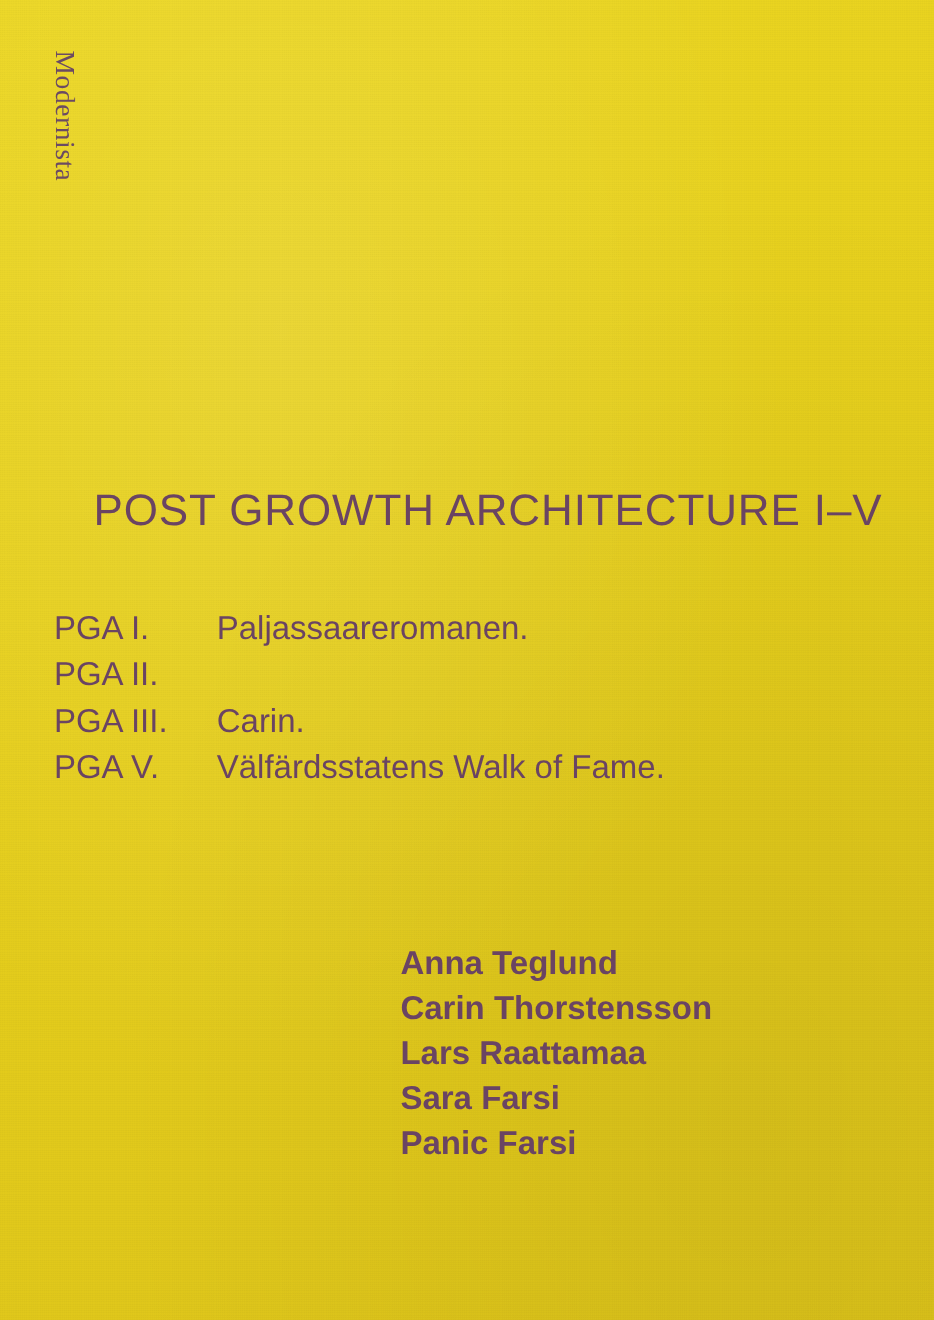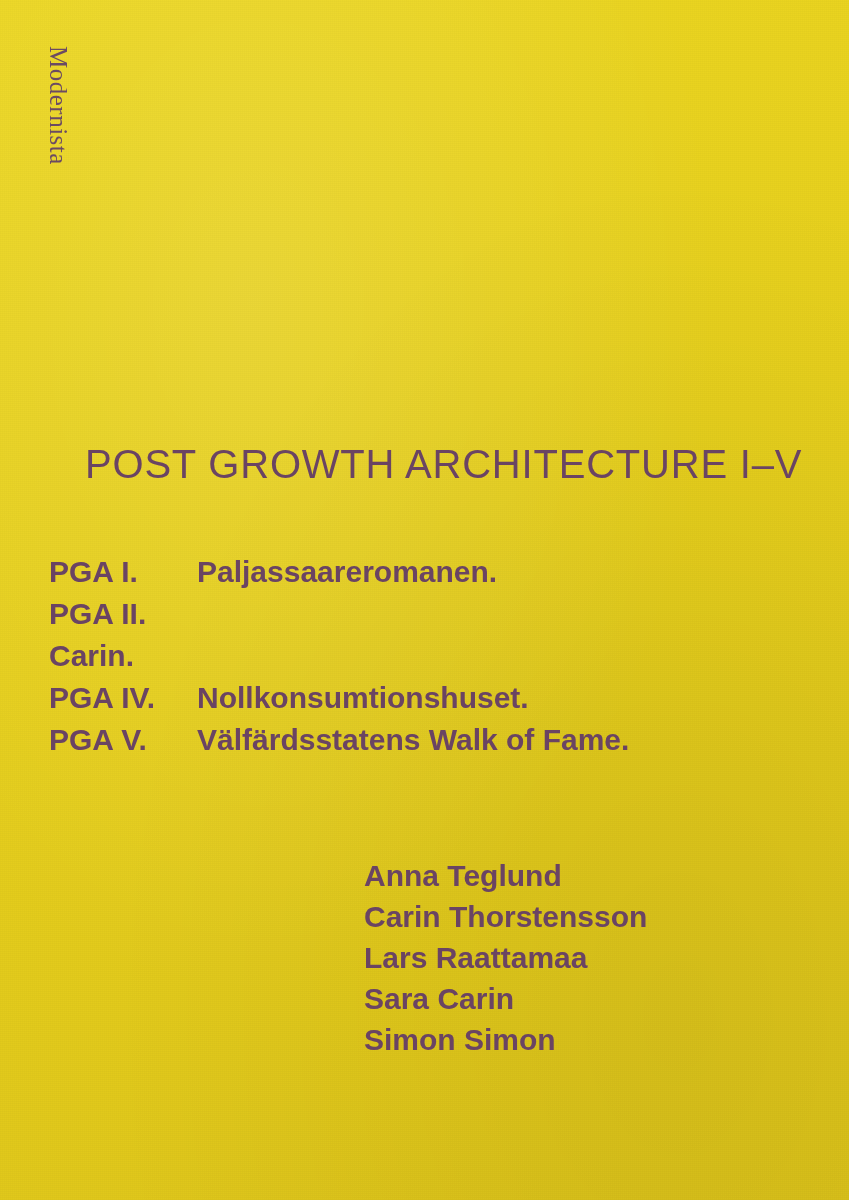--- a/index.html
+++ b/index.html
@@ -67,21 +67,20 @@
   }
 
   #contents {
     position: absolute;
     left: 49px;
     top: 551px;
     width: 740px;
     color: #6a4463;
     font-size: 30px;
     line-height: 42px;
-    font-weight: bold;
   }
   .content-row {
     display: flex;
   }
   .content-num {
     width: 148px;
     flex: 0 0 148px;
     white-space: nowrap;
   }
   .content-label {
@@ -115,33 +114,30 @@
 
   <div id="contents">
     <div class="content-row">
       <span class="content-num">PGA I.</span>
       <span class="content-label">Paljassaareromanen.</span>
     </div>
     <div class="content-row">
       <span class="content-num">PGA II.</span>
     </div>
     <div class="content-row">
+      <span class="content-num">PGA III.</span>
       <span class="content-label">Carin.</span>
-    </div>
-    <div class="content-row">
-      <span class="content-num">PGA IV.</span>
-      <span class="content-label">Nollkonsumtionshuset.</span>
     </div>
     <div class="content-row">
       <span class="content-num">PGA V.</span>
       <span class="content-label">Välfärdsstatens Walk of Fame.</span>
     </div>
   </div>
 
   <div id="authors">
     <div class="author-line">Anna Teglund</div>
     <div class="author-line">Carin Thorstensson</div>
     <div class="author-line">Lars Raattamaa</div>
-    <div class="author-line">Sara Carin</div>
-    <div class="author-line">Simon Simon</div>
+    <div class="author-line">Sara Farsi</div>
+    <div class="author-line">Panic Farsi</div>
   </div>
 
 </div>
 
 </body></html>

